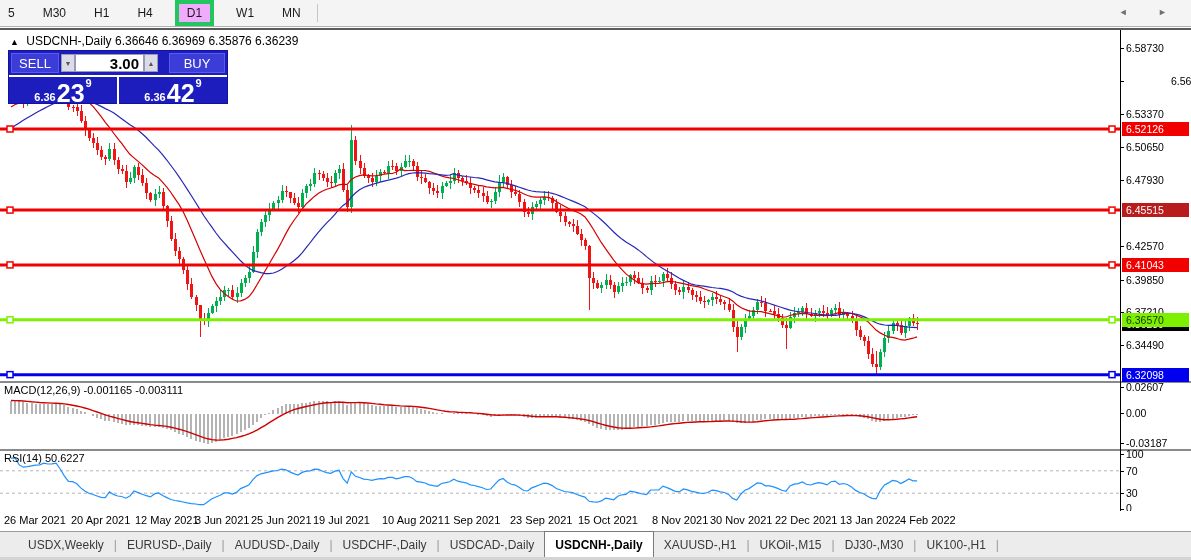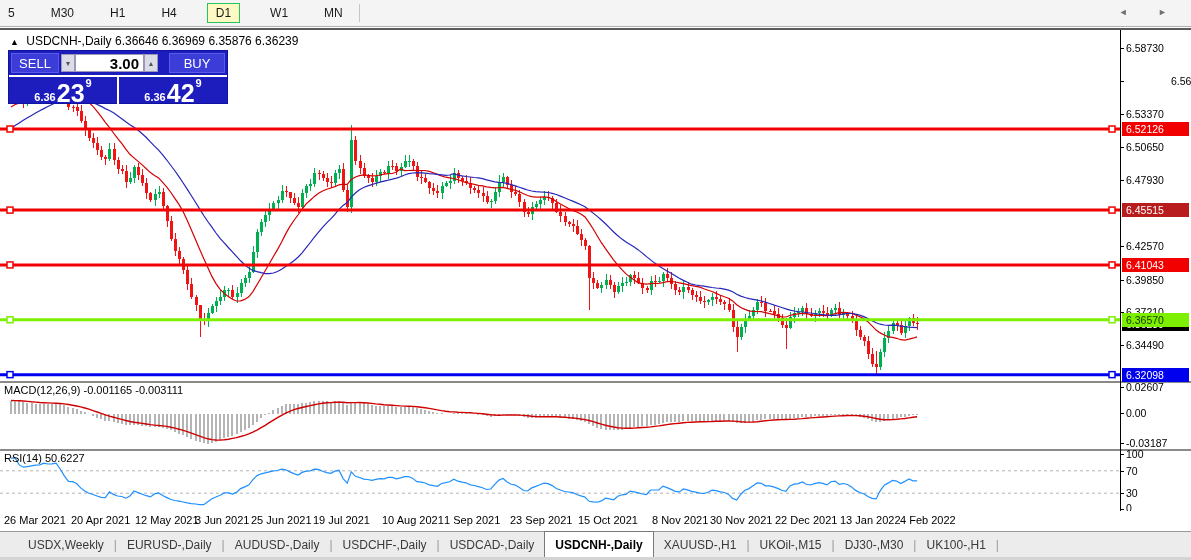--- a/index.html
+++ b/index.html
@@ -1,22 +1,22 @@
 <!DOCTYPE html>
 <html><head>
 <meta charset="utf-8">
 <style>
   html,body{margin:0;padding:0;background:#fff;font-family:"Liberation Sans",sans-serif;}
   #app{position:relative;width:1191px;height:560px;overflow:hidden;background:#fff;}
   
   #toolbar{position:absolute;left:0;top:0;width:1191px;height:26px;background:#f4f4f4;
     border-bottom:1px solid #b0b0b0;display:flex;align-items:center;font-size:12px;color:#1a1a1a;}
-  .tf{padding:2px 6px;margin-left:24px;cursor:default;}
+  .tf{padding:2px 6px;margin-left:16px;cursor:default;}
   .tf:first-child{margin-left:2px;}
-  .tf-active{border:1px solid #22c55e;background:#fef9c3;padding:2px 8px;}
+  .tf-active{border:4px solid #22c55e;background:#f0abfc;padding:2px 8px;}
   .tf-divider{width:1px;height:18px;background:#c6c6c6;margin-left:10px;}
   
   #chart-window{position:absolute;left:0;top:28px;width:1191px;height:483px;background:#fff;
     border-top:2px solid #5a5a5a;box-sizing:border-box;}
   #axis-vline{position:absolute;left:1120px;top:0;width:1px;height:481px;background:#000;}
   #sep1{position:absolute;left:0;top:351px;width:1191px;height:2px;background:#8a8a8a;}
   #sep2{position:absolute;left:0;top:419px;width:1191px;height:2px;background:#8a8a8a;}
   #bottom-border{position:absolute;left:0;top:481px;width:1191px;height:2px;background:#5a5a5a;}
   #main-plot{position:absolute;left:0;top:0;width:1120px;height:352px;}
   #macd-plot{position:absolute;left:0;top:353px;width:1120px;height:66px;}

